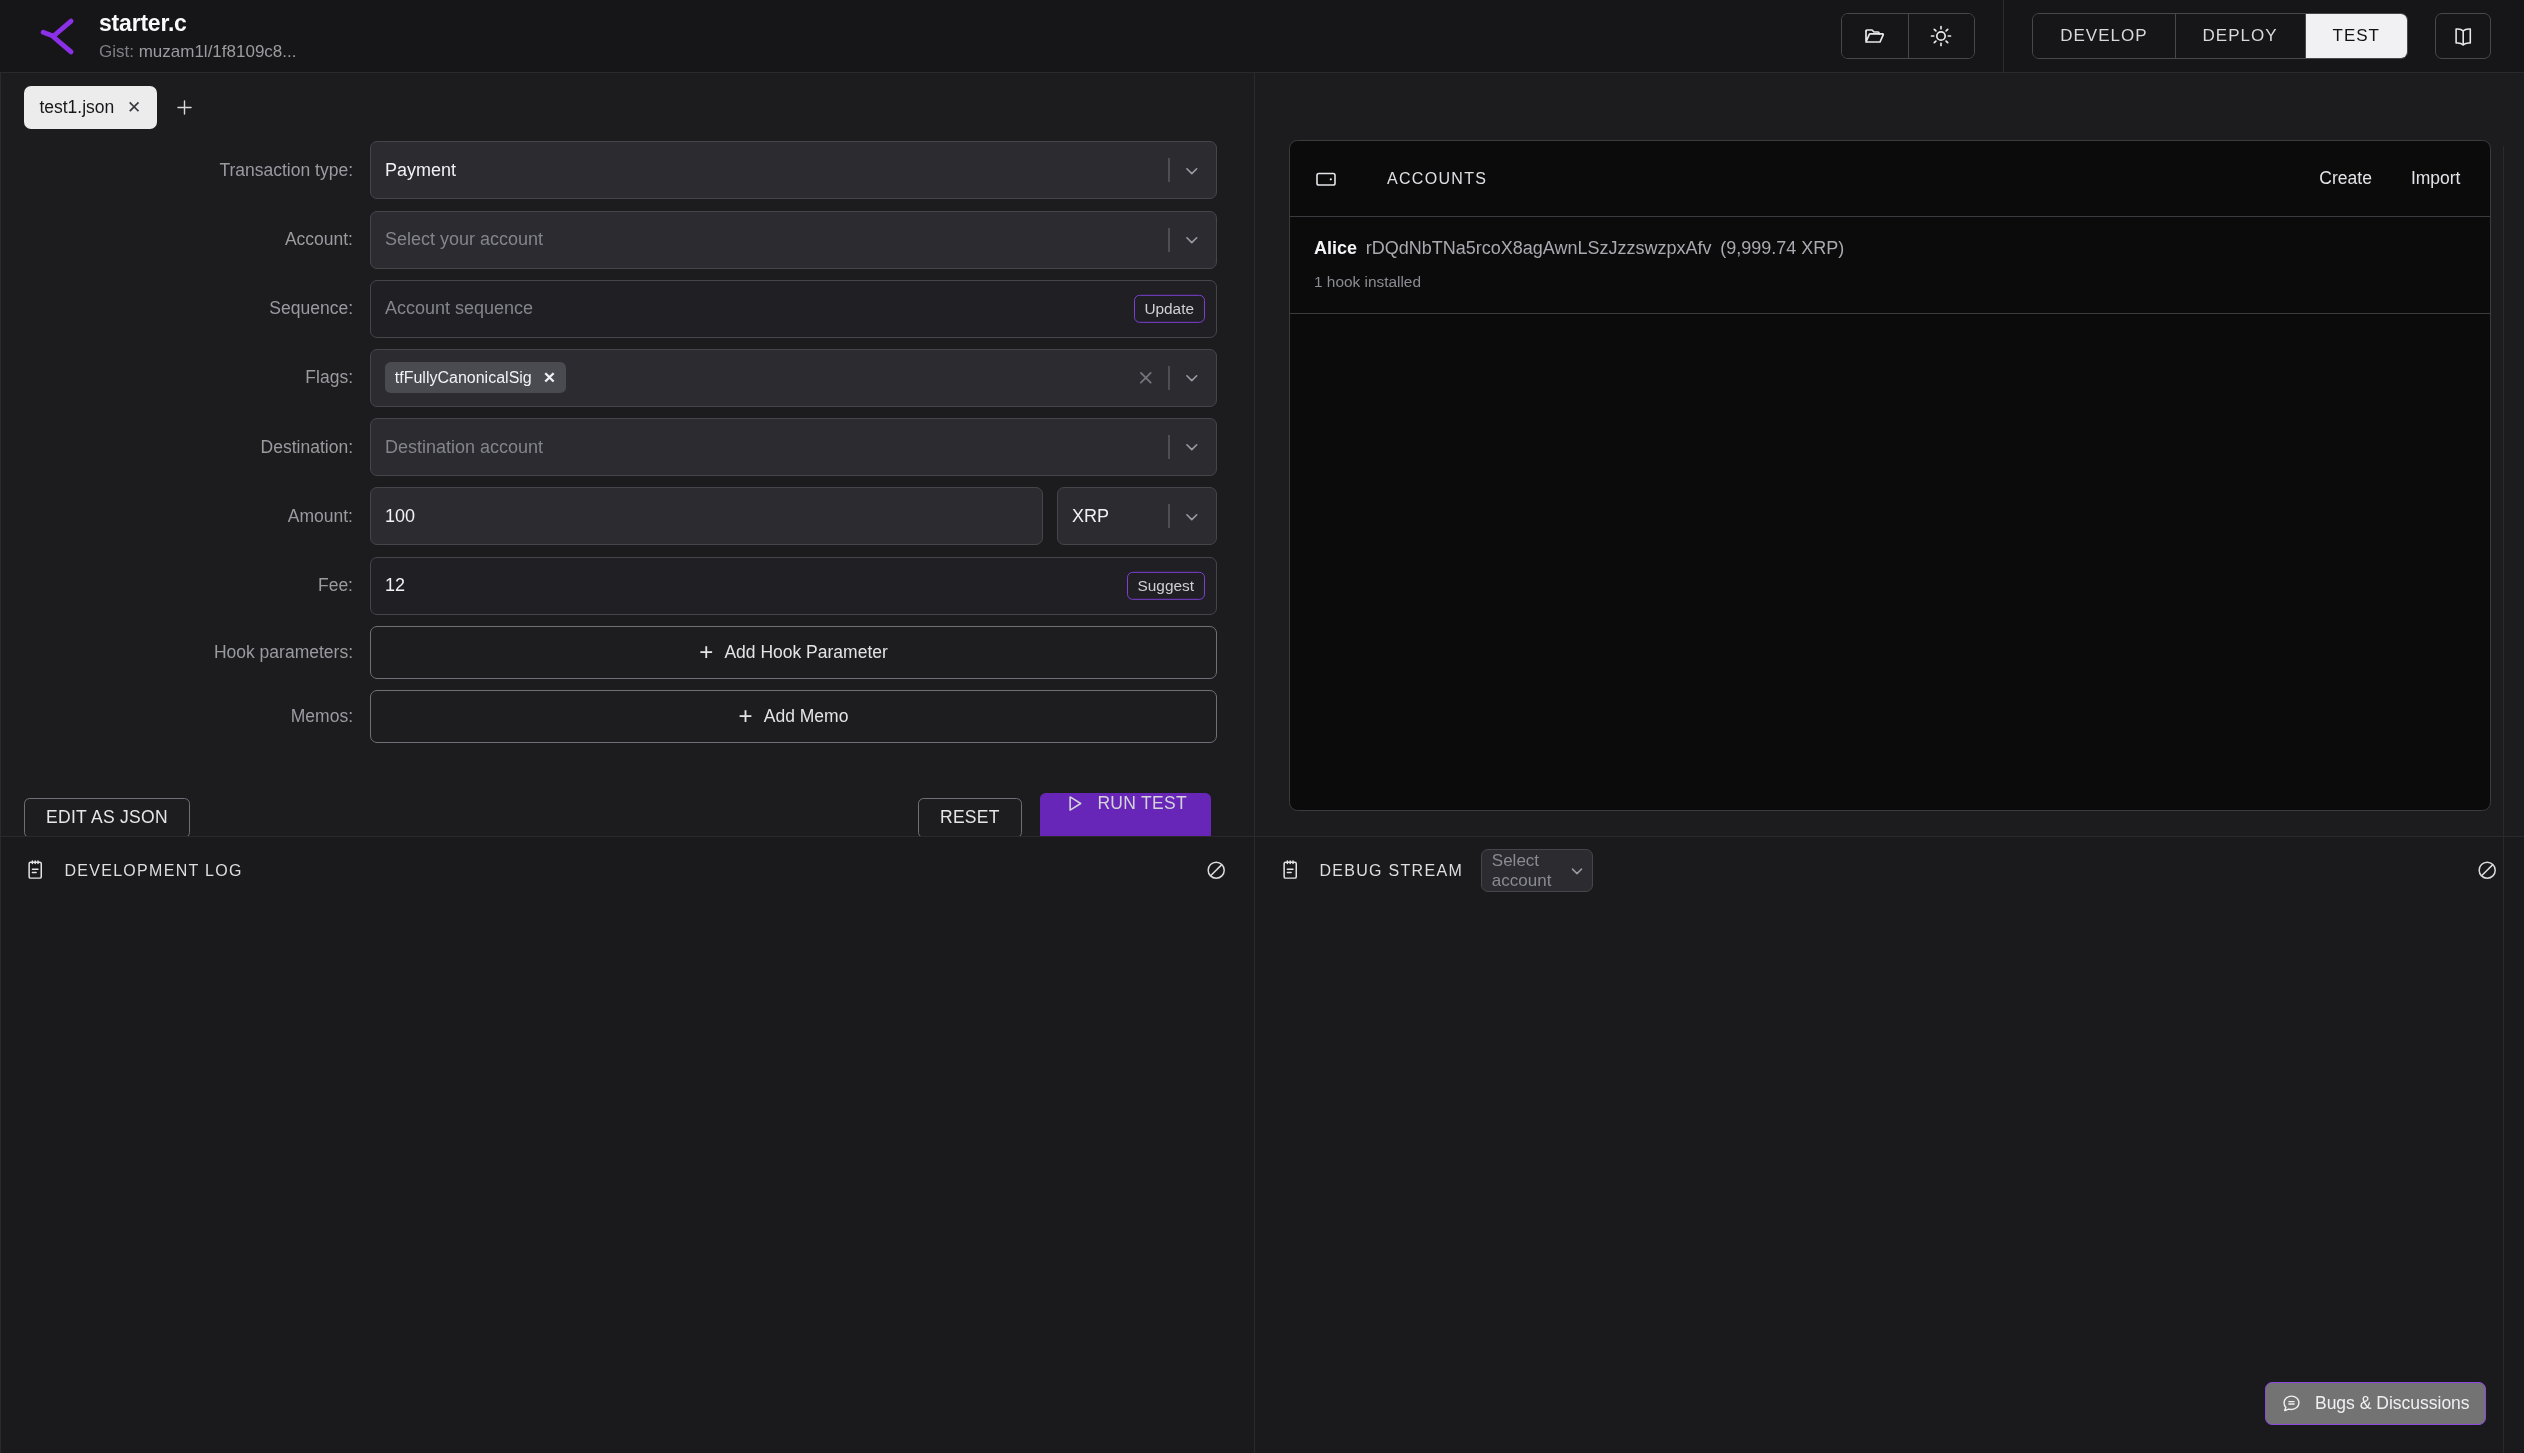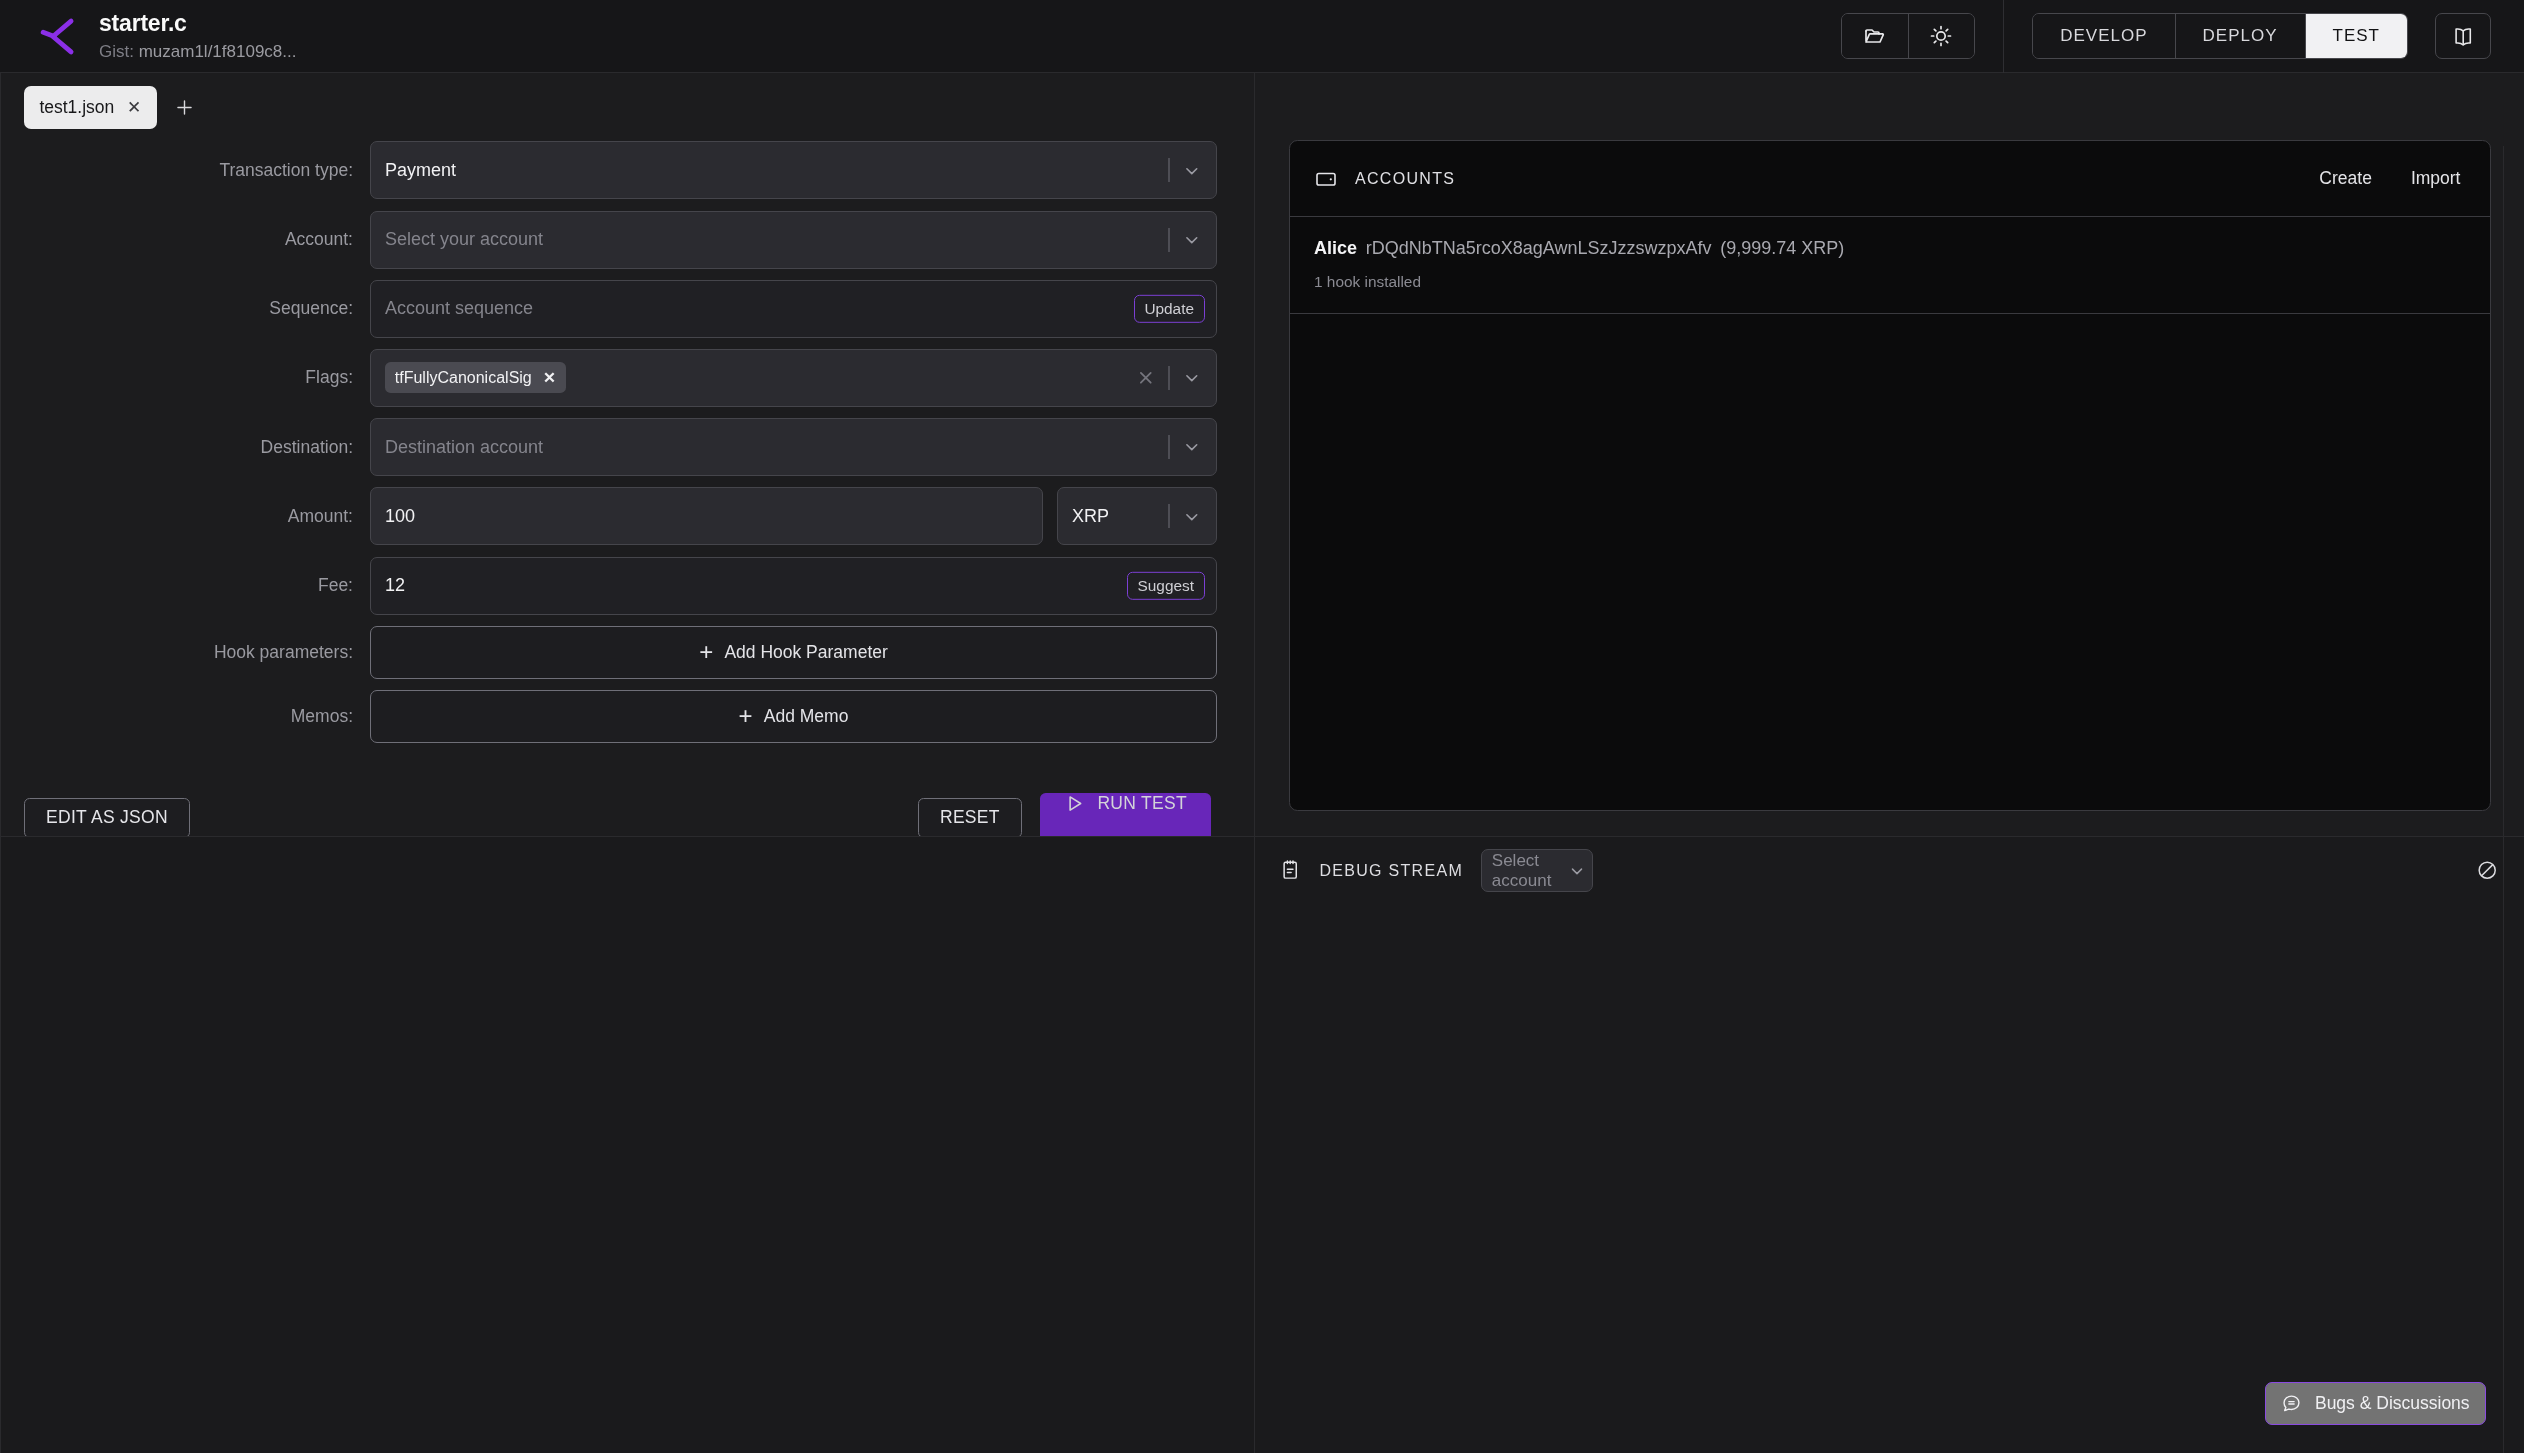--- a/index.html
+++ b/index.html
@@ -162,21 +162,21 @@
 
   
   .accounts-zone { flex: 1 1 auto; padding: 67px 34px 25px 34px; min-height: 0; display: flex; }
   .accounts-card {
     flex: 1 1 auto; background: #0b0b0c;
     border: 1.4px solid #3a3a3f; border-radius: 8.4px;
     display: flex; flex-direction: column; overflow: hidden;
   }
   .acct-head {
     height: 76px; flex: 0 0 76px; display: flex; align-items: center;
-    padding: 0 29.5px 0 24px; border-bottom: 1.4px solid #3a3a3f;
+    padding: 0 29.5px 0 24px; border-bottom: 1.4px solid #3a3a3f; gap: 32px;
   }
   .acct-title { font-size: 16px; letter-spacing: 1.3px; color: #e0e0e4; margin-left: 17px; }
   .acct-actions { margin-left: auto; display: flex; gap: 39px; }
   .acct-link { font-size: 17.5px; color: #e4e4e8; cursor: pointer; }
   .acct-row { padding: 21px 24px 22.4px 24px; border-bottom: 1.4px solid #3a3a3f; cursor: pointer; }
   .acct-name { font-size: 18px; color: #f4f4f6; font-weight: bold; }
   .acct-addr { font-size: 18px; color: #a9a9b0; font-weight: normal; margin-left: 5.6px; }
   .acct-sub { font-size: 15.4px; color: #8b8b93; margin-top: 14px; }
   .acct-fill { flex: 1 1 auto; }
 
@@ -407,20 +407,34 @@
             <svg width="21" height="21" viewBox="0 0 24 24" fill="none" stroke="#d3d3d8" stroke-width="1.8" stroke-linejoin="round">
               <path d="M7 4.5l12 7.5-12 7.5z"></path>
             </svg>
             <span>RUN TEST</span>
           </div>
         </div>
 
       </div>
 
       <div class="log-panel">
+        <div class="log-head">
+          <svg width="22.4" height="22.4" viewBox="0 0 24 24" fill="none" stroke="#e4e4e8" stroke-width="1.6" stroke-linecap="round" stroke-linejoin="round">
+            <rect x="5.5" y="3.5" width="13" height="17" rx="1.6"></rect>
+            <path d="M9 2.2v2.6M12 2.2v2.6M15 2.2v2.6M9 11h6M9 14.5h4"></path>
+          </svg>
+          <span class="log-title">DEVELOPMENT LOG</span>
+          <span class="log-spacer"></span>
+          <span>
+            <svg width="22.4" height="22.4" viewBox="0 0 24 24" fill="none" stroke="#dcdce0" stroke-width="1.6">
+              <circle cx="12" cy="12" r="8.6"></circle>
+              <path d="M6 18L18 6"></path>
+            </svg>
+          </span>
+        </div>
         <div class="log-body"></div>
       </div>
     </div>
 
     <div class="right-col">
 
       <div class="accounts-zone">
         <div class="accounts-card">
           <div class="acct-head">
             <svg width="24" height="24" viewBox="0 0 24 24" fill="none" stroke="#e6e6ea" stroke-width="1.6" stroke-linejoin="round">

